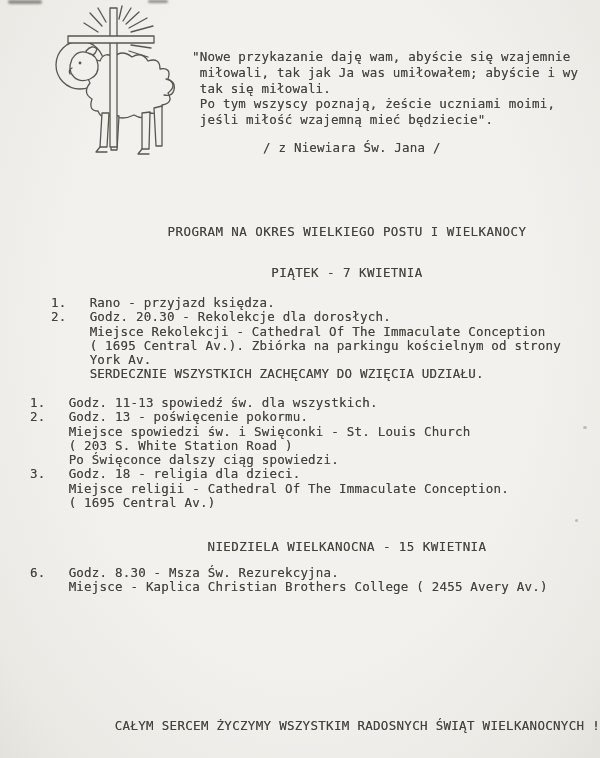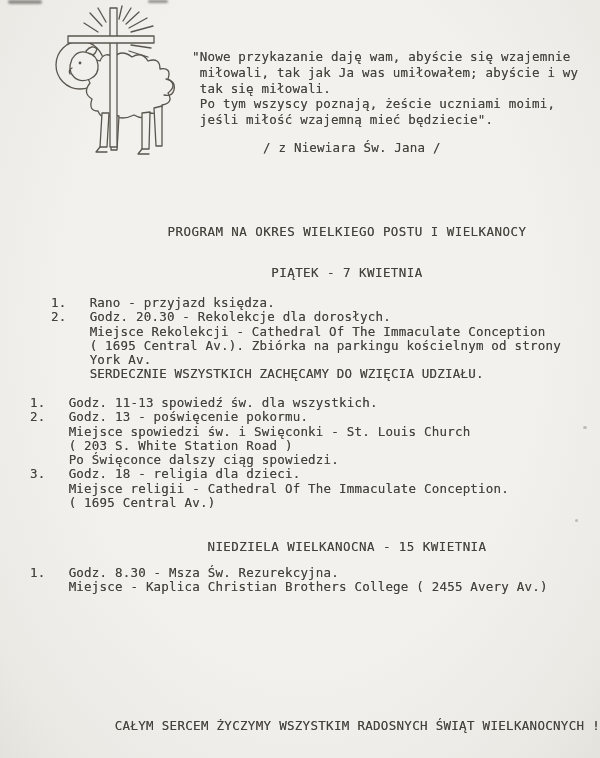--- a/index.html
+++ b/index.html
@@ -109,19 +109,19 @@
   <div class="txt" style="left:30px; top:396px;">1.   Godz. 11-13 spowiedź św. dla wszystkich.
 2.   Godz. 13 - poświęcenie pokormu.
      Miejsce spowiedzi św. i Swięconki - St. Louis Church
      ( 203 S. White Station Road )
      Po Święconce dalszy ciąg spowiedzi.
 3.   Godz. 18 - religia dla dzieci.
      Miejsce religii - Cathedral Of The Immaculate Conception.
      ( 1695 Central Av.)</div>
 
   <div class="txt heading" style="top:540px;">NIEDZIELA WIELKANOCNA - 15 KWIETNIA</div>
-  <div class="txt" style="left:30px; top:566px;">1.   Godz. 8.30 - Msza Św. Rezurekcyjna.
+  <div class="txt" style="left:30px; top:566px;">6.   Godz. 8.30 - Msza Św. Rezurekcyjna.
      Miejsce - Kaplica Christian Brothers College ( 2455 Avery Av.)</div>
 
 
   <div class="txt closing" style="top:719px;">CAŁYM SERCEM ŻYCZYMY WSZYSTKIM RADOSNYCH ŚWIĄT WIELKANOCNYCH !</div>
 
 </div>
 
 </body></html>

